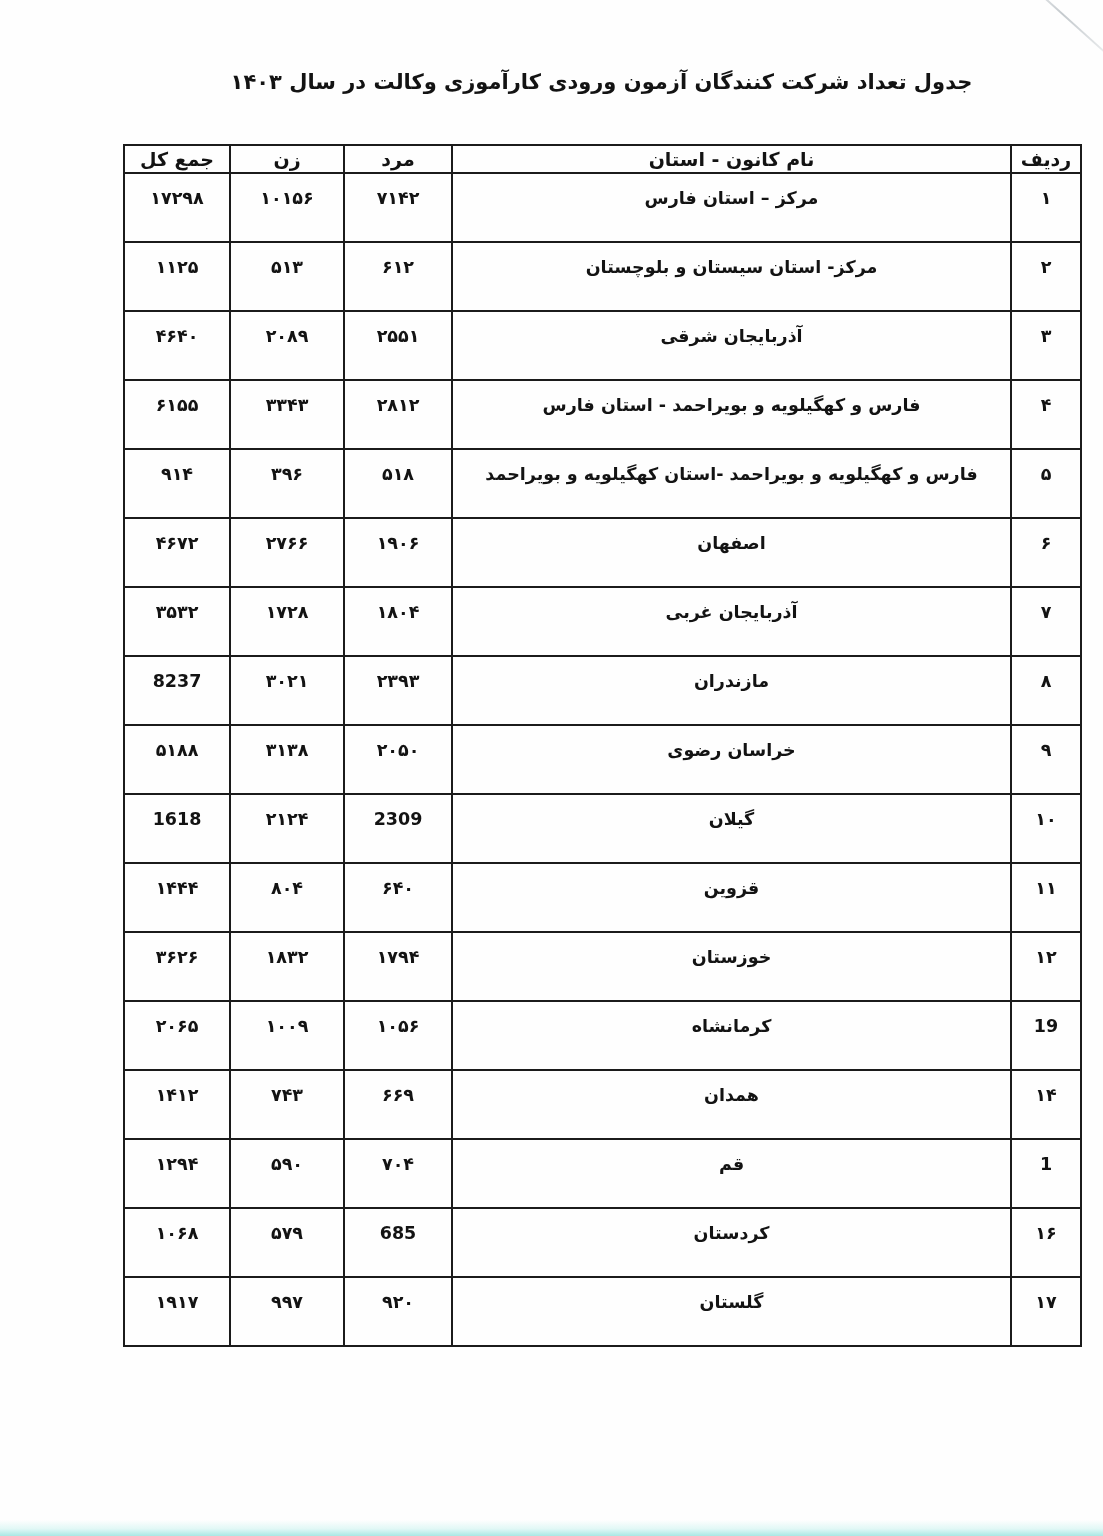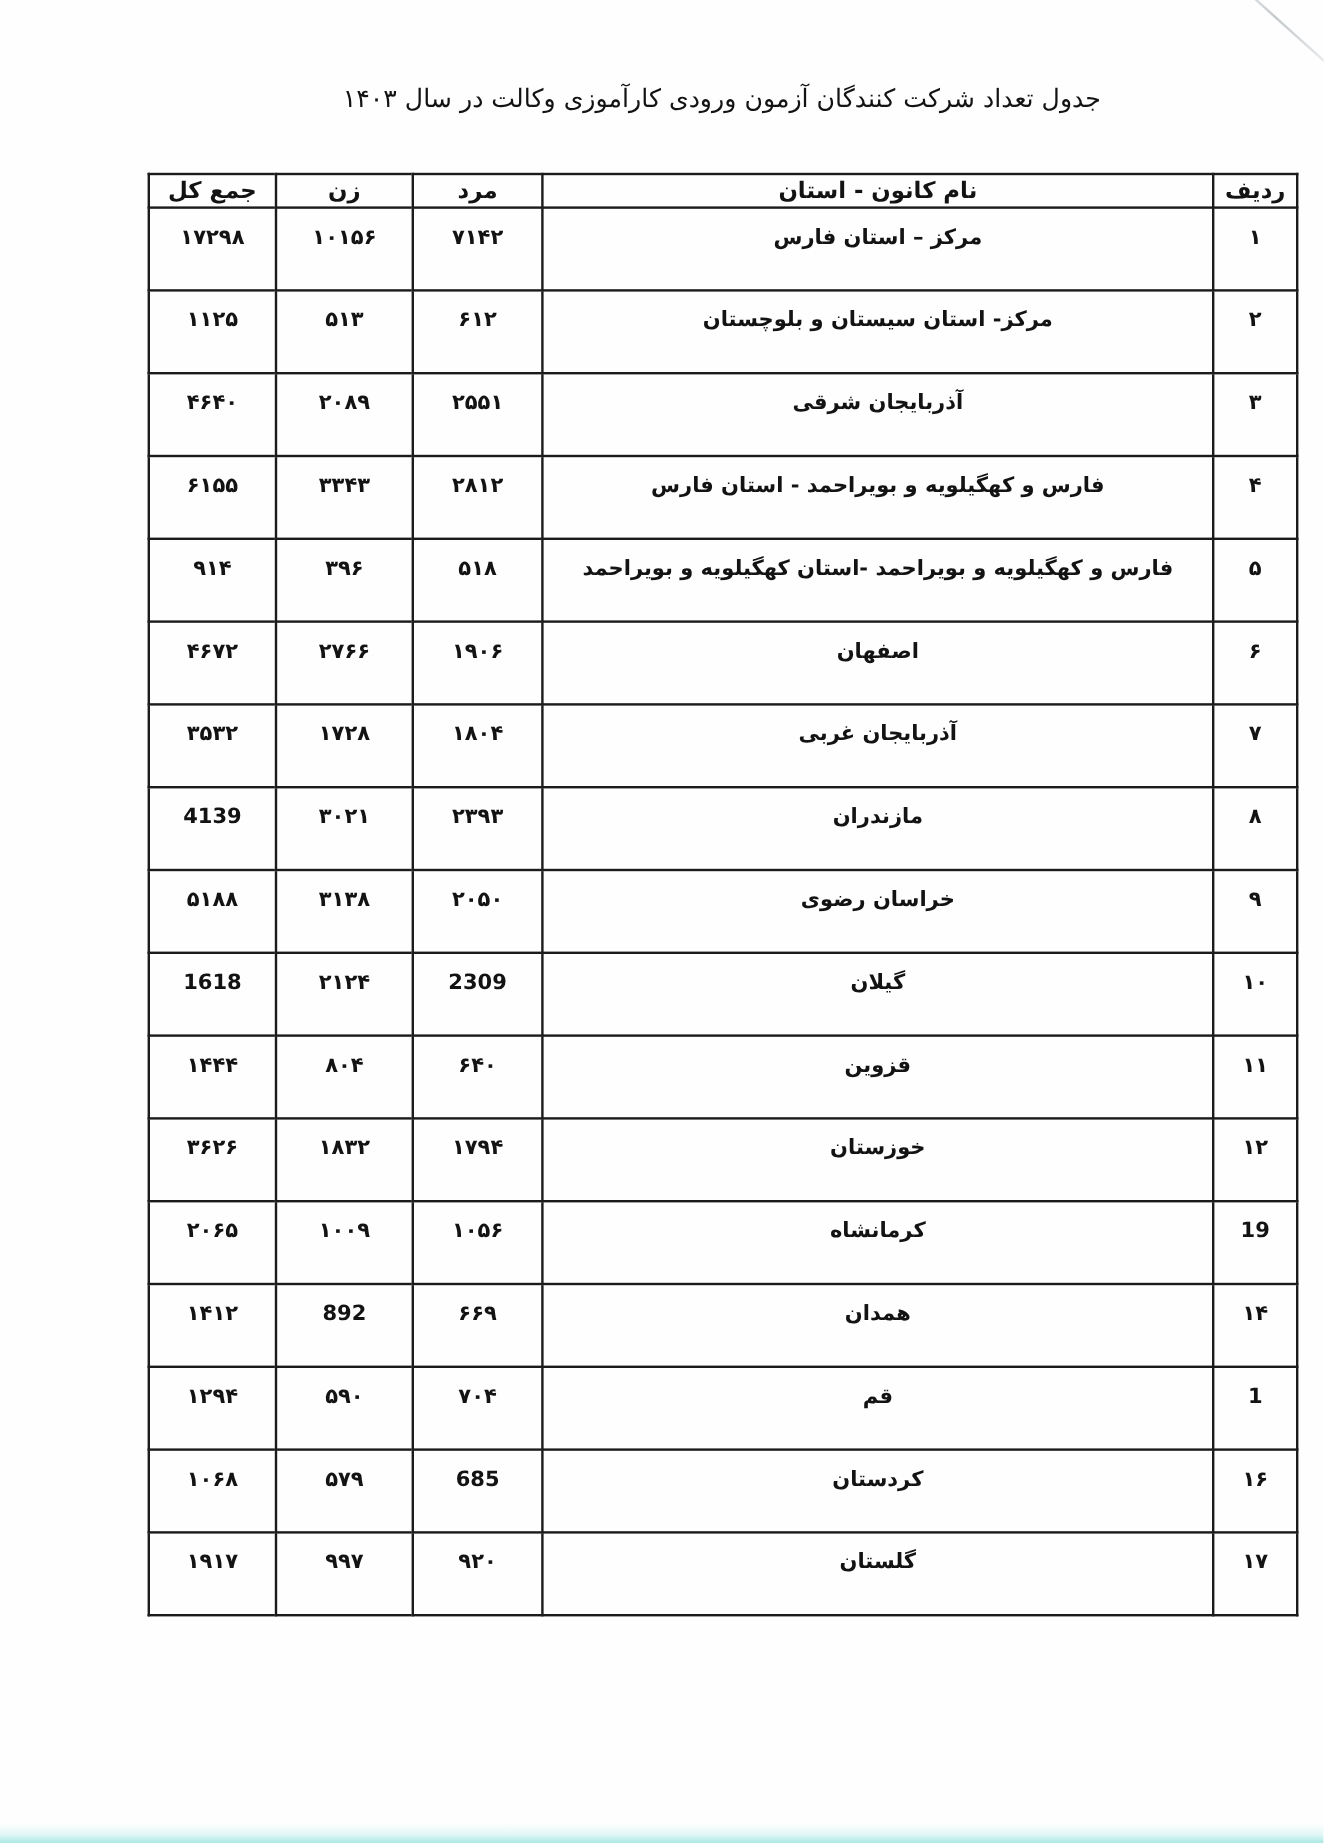--- a/index.html
+++ b/index.html
@@ -16,21 +16,21 @@
 
   .doc-title {
     position: absolute;
     top: 70px;
     left: 123px;
     width: 957px;
     margin: 0;
     text-align: center;
     direction: rtl;
     font-size: 21px;
-    font-weight: 400;
+    font-weight: 700;
     letter-spacing: 0.2px;
   }
 
   table.data-table {
     position: absolute;
     top: 144px;
     left: 123px;
     width: 957px;
     border-collapse: collapse;
     table-layout: fixed;
@@ -163,21 +163,21 @@
     <td>آذربایجان غربی</td>
     <td>۱۸۰۴</td>
     <td>۱۷۲۸</td>
     <td>۳۵۳۲</td>
   </tr>
         <tr>
     <td>۸</td>
     <td>مازندران</td>
     <td>۲۳۹۳</td>
     <td>۳۰۲۱</td>
-    <td>4139</td>
+    <td>8237</td>
   </tr>
         <tr>
     <td>۹</td>
     <td>خراسان رضوی</td>
     <td>۲۰۵۰</td>
     <td>۳۱۳۸</td>
     <td>۵۱۸۸</td>
   </tr>
         <tr>
     <td>۱۰</td>
@@ -204,21 +204,21 @@
     <td>19</td>
     <td>کرمانشاه</td>
     <td>۱۰۵۶</td>
     <td>۱۰۰۹</td>
     <td>۲۰۶۵</td>
   </tr>
         <tr>
     <td>۱۴</td>
     <td>همدان</td>
     <td>۶۶۹</td>
-    <td>892</td>
+    <td>۷۴۳</td>
     <td>۱۴۱۲</td>
   </tr>
         <tr>
     <td>1</td>
     <td>قم</td>
     <td>۷۰۴</td>
     <td>۵۹۰</td>
     <td>۱۲۹۴</td>
   </tr>
         <tr>

